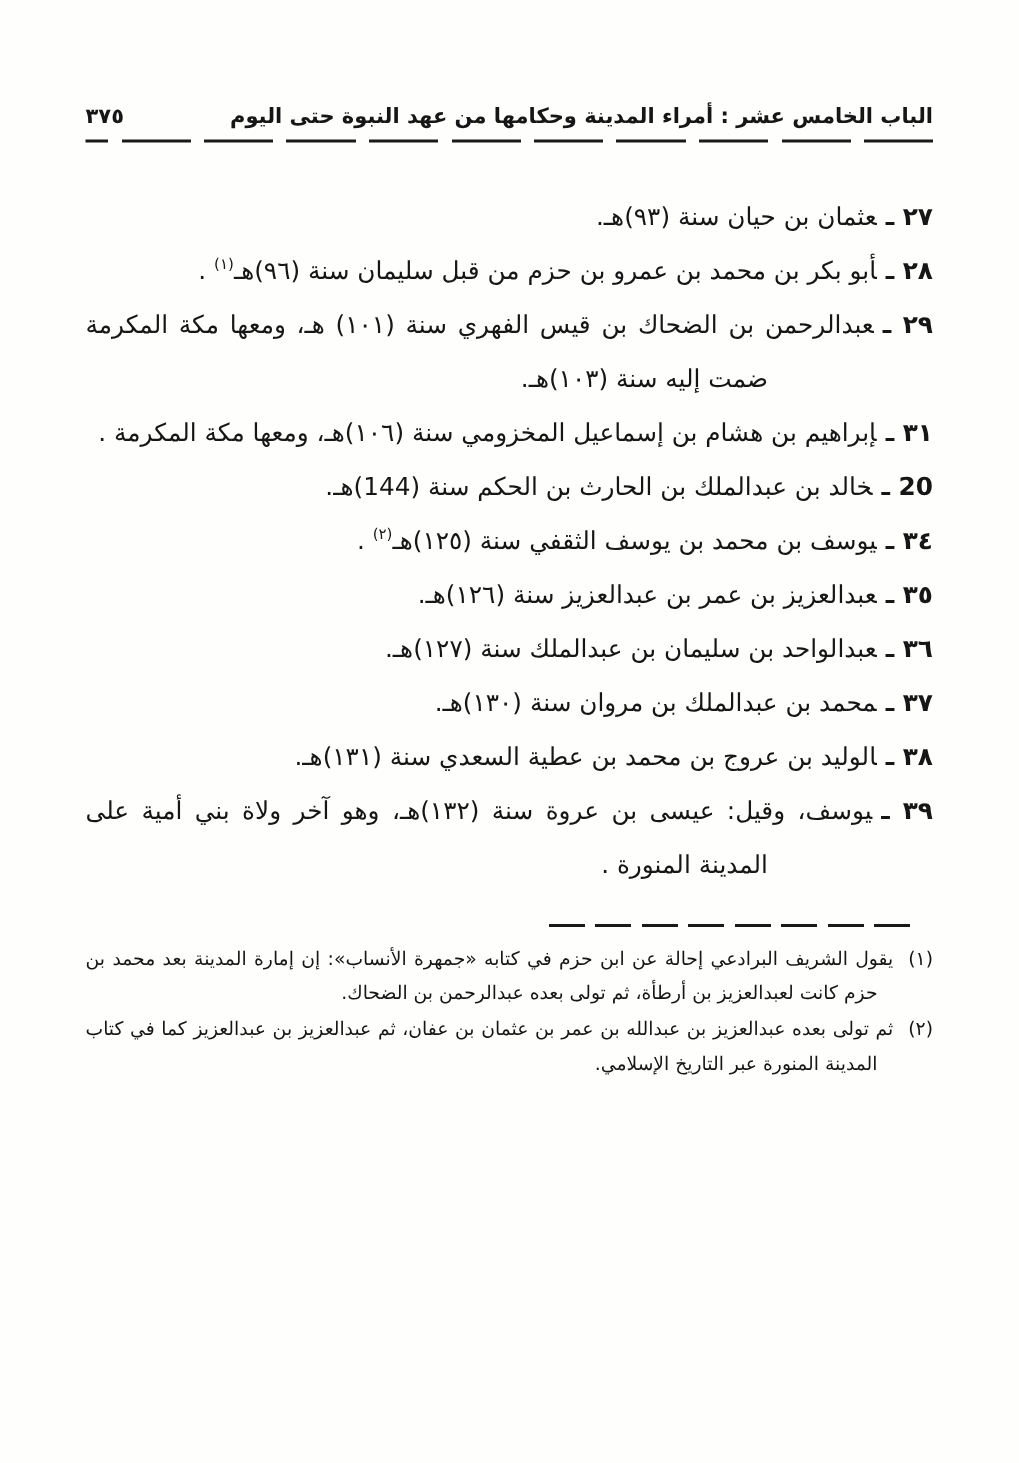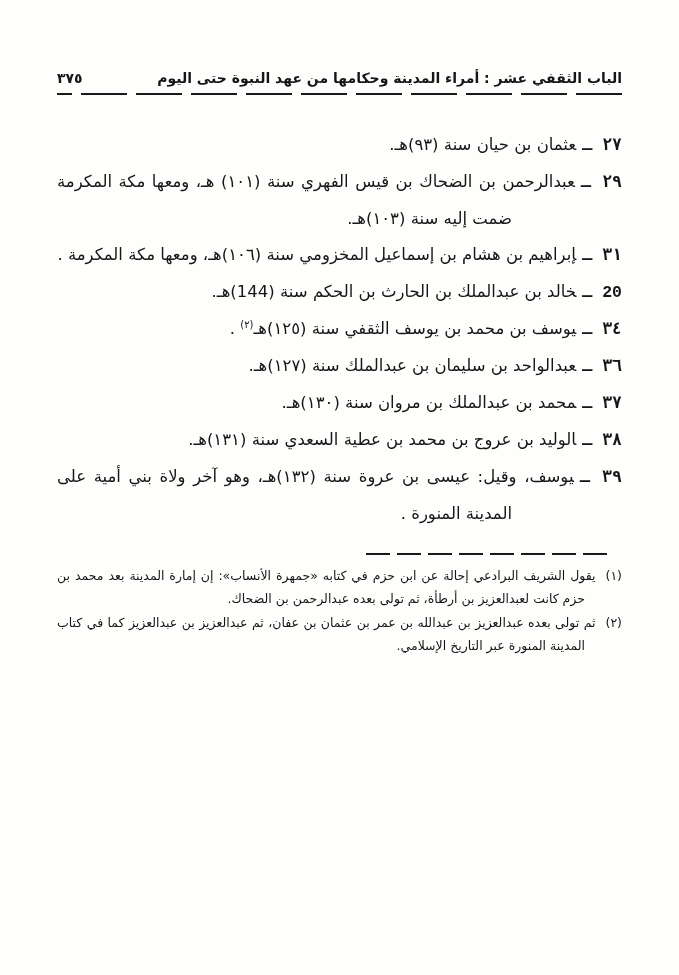--- a/index.html
+++ b/index.html
@@ -34,21 +34,21 @@
   .list {
     margin-top: 32px;
     font-size: 16.5px;
     line-height: 36px;
     text-align: justify;
   }
   .item {
     padding-right: 110px;
     text-indent: -110px;
   }
-  .item-number { font-weight: bold; margin-left: 6px; font-family: Liberation Mono, monospace; }
+  .item-number { font-weight: bold; margin-left: 6px; }
   .item sup { font-size: 10px; line-height: 0; }
   .footnotes { margin-top: 21px; }
   .fn-rule {
     width: 243px;
     height: 2px;
     margin: 0 15px 9px auto;
     background: repeating-linear-gradient(to left, #1a1a1a 0 24px, transparent 24px 31px);
   }
   .footnote {
     font-size: 12.5px;
@@ -59,31 +59,33 @@
     margin-bottom: 1px;
   }
   .fn-marker { margin-left: 10px; }
 </style>
 </head>
 <body>
 
 <div class="page" dir="rtl">
 
   <div class="header">
-    <div class="header-title">الباب الثقفي عشر : أمراء المدينة وحكامها من عهد النبوة حتى اليوم</div>
+    <div class="header-title">الباب الخامس عشر : أمراء المدينة وحكامها من عهد النبوة حتى اليوم</div>
     <div class="header-page">٣٧٥</div>
   </div>
   <div class="header-rule"></div>
 
   <div class="list">
     <div class="item"><span class="item-number">٢٧ ـ</span><span>عثمان بن حيان سنة (٩٣)هـ.</span><sup></sup><span></span></div>
+    <div class="item"><span class="item-number">٢٨ ـ</span><span>أبو بكر بن محمد بن عمرو بن حزم من قبل سليمان سنة (٩٦)هـ</span><sup>(١)</sup><span> .</span></div>
     <div class="item"><span class="item-number">٢٩ ـ</span><span>عبدالرحمن بن الضحاك بن قيس الفهري سنة (١٠١) هـ، ومعها مكة المكرمة ضمت إليه سنة (١٠٣)هـ.</span><sup></sup><span></span></div>
     <div class="item"><span class="item-number">٣١ ـ</span><span>إبراهيم بن هشام بن إسماعيل المخزومي سنة (١٠٦)هـ، ومعها مكة المكرمة .</span><sup></sup><span></span></div>
     <div class="item"><span class="item-number">20 ـ</span><span>خالد بن عبدالملك بن الحارث بن الحكم سنة (144)هـ.</span><sup></sup><span></span></div>
     <div class="item"><span class="item-number">٣٤ ـ</span><span>يوسف بن محمد بن يوسف الثقفي سنة (١٢٥)هـ</span><sup>(٢)</sup><span> .</span></div>
+    <div class="item"><span class="item-number">٣٥ ـ</span><span>عبدالعزيز بن عمر بن عبدالعزيز سنة (١٢٦)هـ.</span><sup></sup><span></span></div>
     <div class="item"><span class="item-number">٣٦ ـ</span><span>عبدالواحد بن سليمان بن عبدالملك سنة (١٢٧)هـ.</span><sup></sup><span></span></div>
     <div class="item"><span class="item-number">٣٧ ـ</span><span>محمد بن عبدالملك بن مروان سنة (١٣٠)هـ.</span><sup></sup><span></span></div>
     <div class="item"><span class="item-number">٣٨ ـ</span><span>الوليد بن عروج بن محمد بن عطية السعدي سنة (١٣١)هـ.</span><sup></sup><span></span></div>
     <div class="item"><span class="item-number">٣٩ ـ</span><span>يوسف، وقيل: عيسى بن عروة سنة (١٣٢)هـ، وهو آخر ولاة بني أمية على المدينة المنورة .</span><sup></sup><span></span></div>
   </div>
 
   <div class="footnotes">
     <div class="fn-rule"></div>
     <div class="footnote"><span class="fn-marker">(١)</span><span>يقول الشريف البرادعي إحالة عن ابن حزم في كتابه «جمهرة الأنساب»: إن إمارة المدينة بعد محمد بن حزم كانت لعبدالعزيز بن أرطأة، ثم تولى بعده عبدالرحمن بن الضحاك.</span></div>
     <div class="footnote"><span class="fn-marker">(٢)</span><span>ثم تولى بعده عبدالعزيز بن عبدالله بن عمر بن عثمان بن عفان، ثم عبدالعزيز بن عبدالعزيز كما في كتاب المدينة المنورة عبر التاريخ الإسلامي.</span></div>

